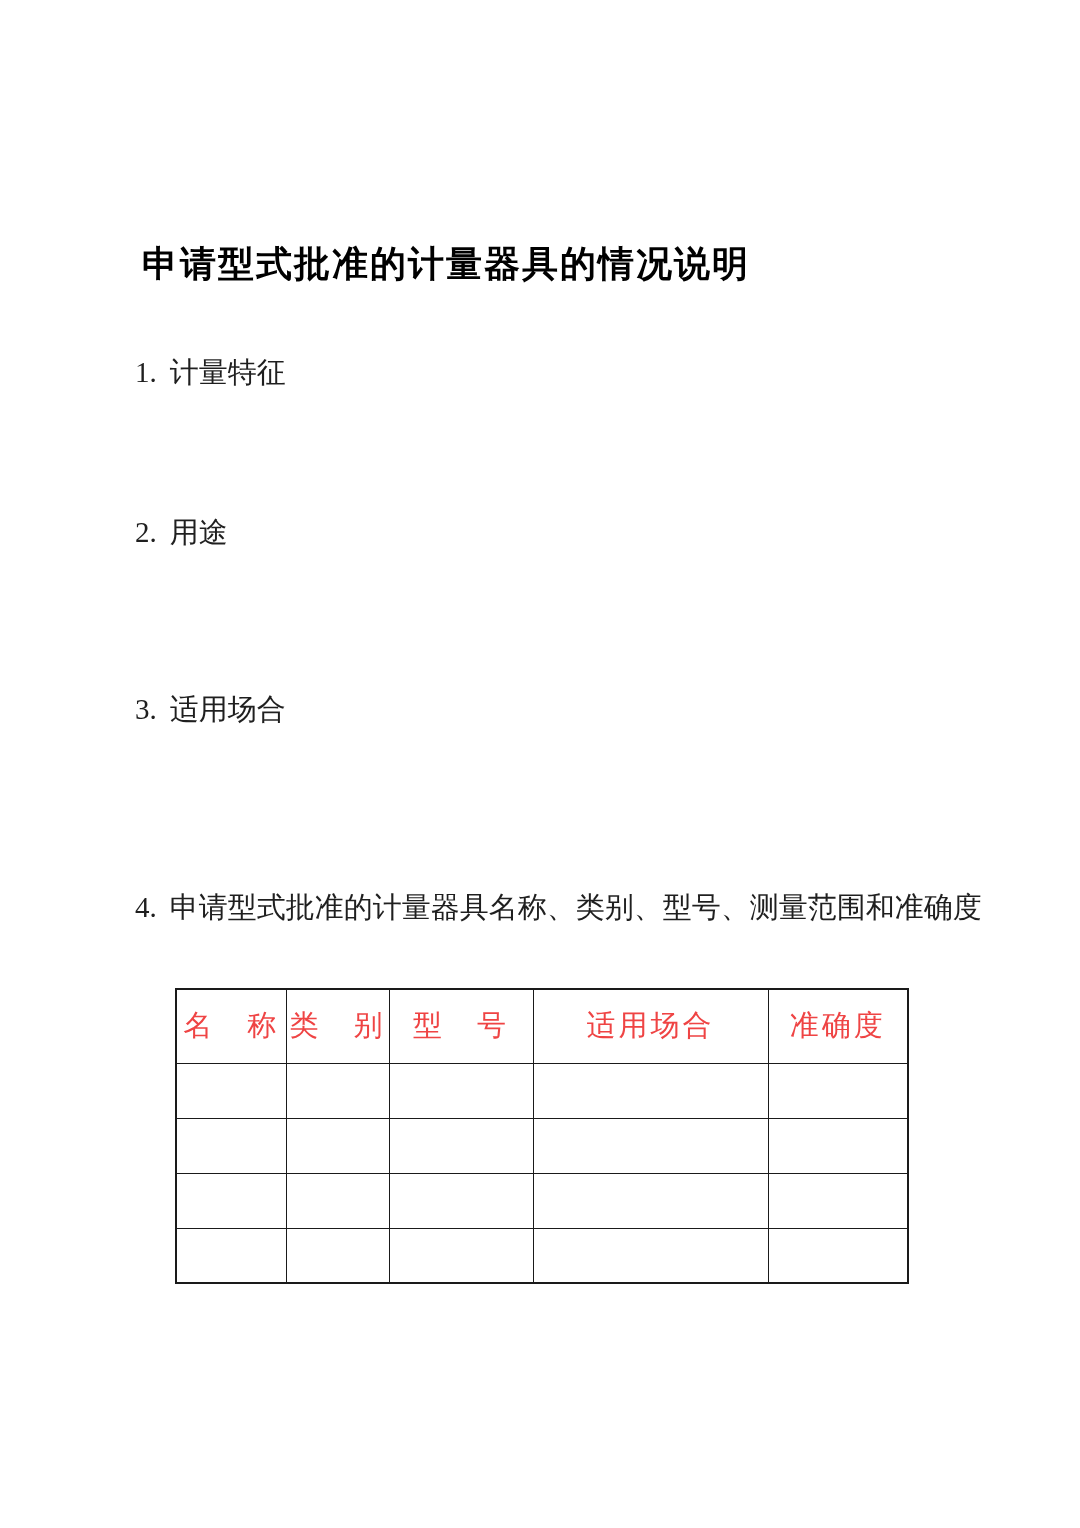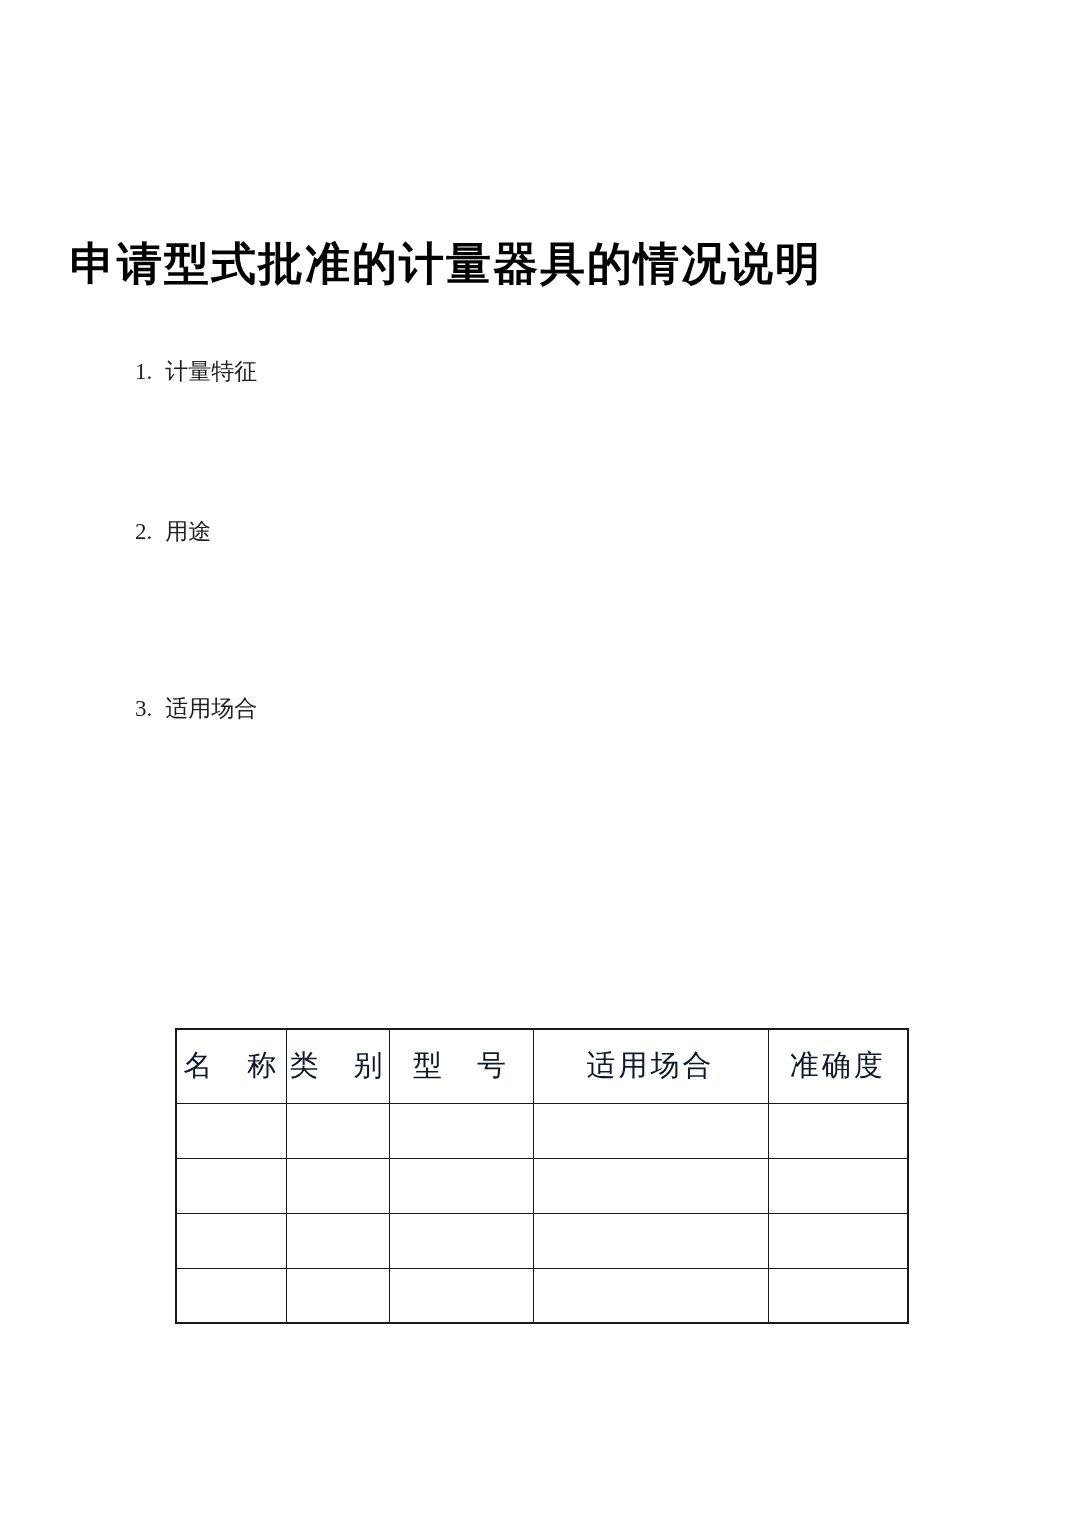--- a/index.html
+++ b/index.html
@@ -21,53 +21,53 @@
   }
   .doc-title {
     position: absolute;
     top: 240px;
     left: 0;
     width: 892px;
     margin: 0;
     text-align: center;
     font-family: "DejaVu Sans", sans-serif;
     font-weight: bold;
-    font-size: 45px;
+    font-size: 36px;
     line-height: 48px;
     letter-spacing: 2px;
     color: #000000;
     white-space: nowrap;
   }
   .item {
     position: absolute;
     left: 135px;
     font-family: "Liberation Serif", serif;
-    font-size: 23px;
+    font-size: 29px;
     line-height: 34px;
     color: #1f1f1f;
     white-space: nowrap;
   }
   .item .num {
     display: inline-block;
     margin-right: 13px;
   }
   .item-1 { top: 355px; }
   .item-2 { top: 515px; }
   .item-3 { top: 692px; }
   .item-4 { top: 890px; }
   table.inst {
     position: absolute;
     left: 175px;
-    top: 1028px;
+    top: 988px;
     border-collapse: collapse;
     table-layout: fixed;
     border: 2px solid #1a1a1a;
     font-family: "Liberation Serif", serif;
     font-size: 29px;
-    color: #0f172a;
+    color: #ef4444;
     background: #ffffff;
   }
   table.inst th,
   table.inst td {
     border: 1.5px solid #1a1a1a;
     padding: 0;
     text-align: center;
     vertical-align: middle;
     font-weight: normal;
     overflow: hidden;
@@ -90,20 +90,23 @@
   </div>
 
   <div class="item item-2">
     <span class="num">2.</span><span class="lbl">用途</span>
   </div>
 
   <div class="item item-3">
     <span class="num">3.</span><span class="lbl">适用场合</span>
   </div>
 
+  <div class="item item-4">
+    <span class="num">4.</span><span class="lbl">申请型式批准的计量器具名称、类别、型号、测量范围和准确度</span>
+  </div>
 
   <table class="inst">
     <colgroup>
       <col style="width:110px">
       <col style="width:103px">
       <col style="width:144px">
       <col style="width:235px">
       <col style="width:140px">
     </colgroup>
     <tbody>

